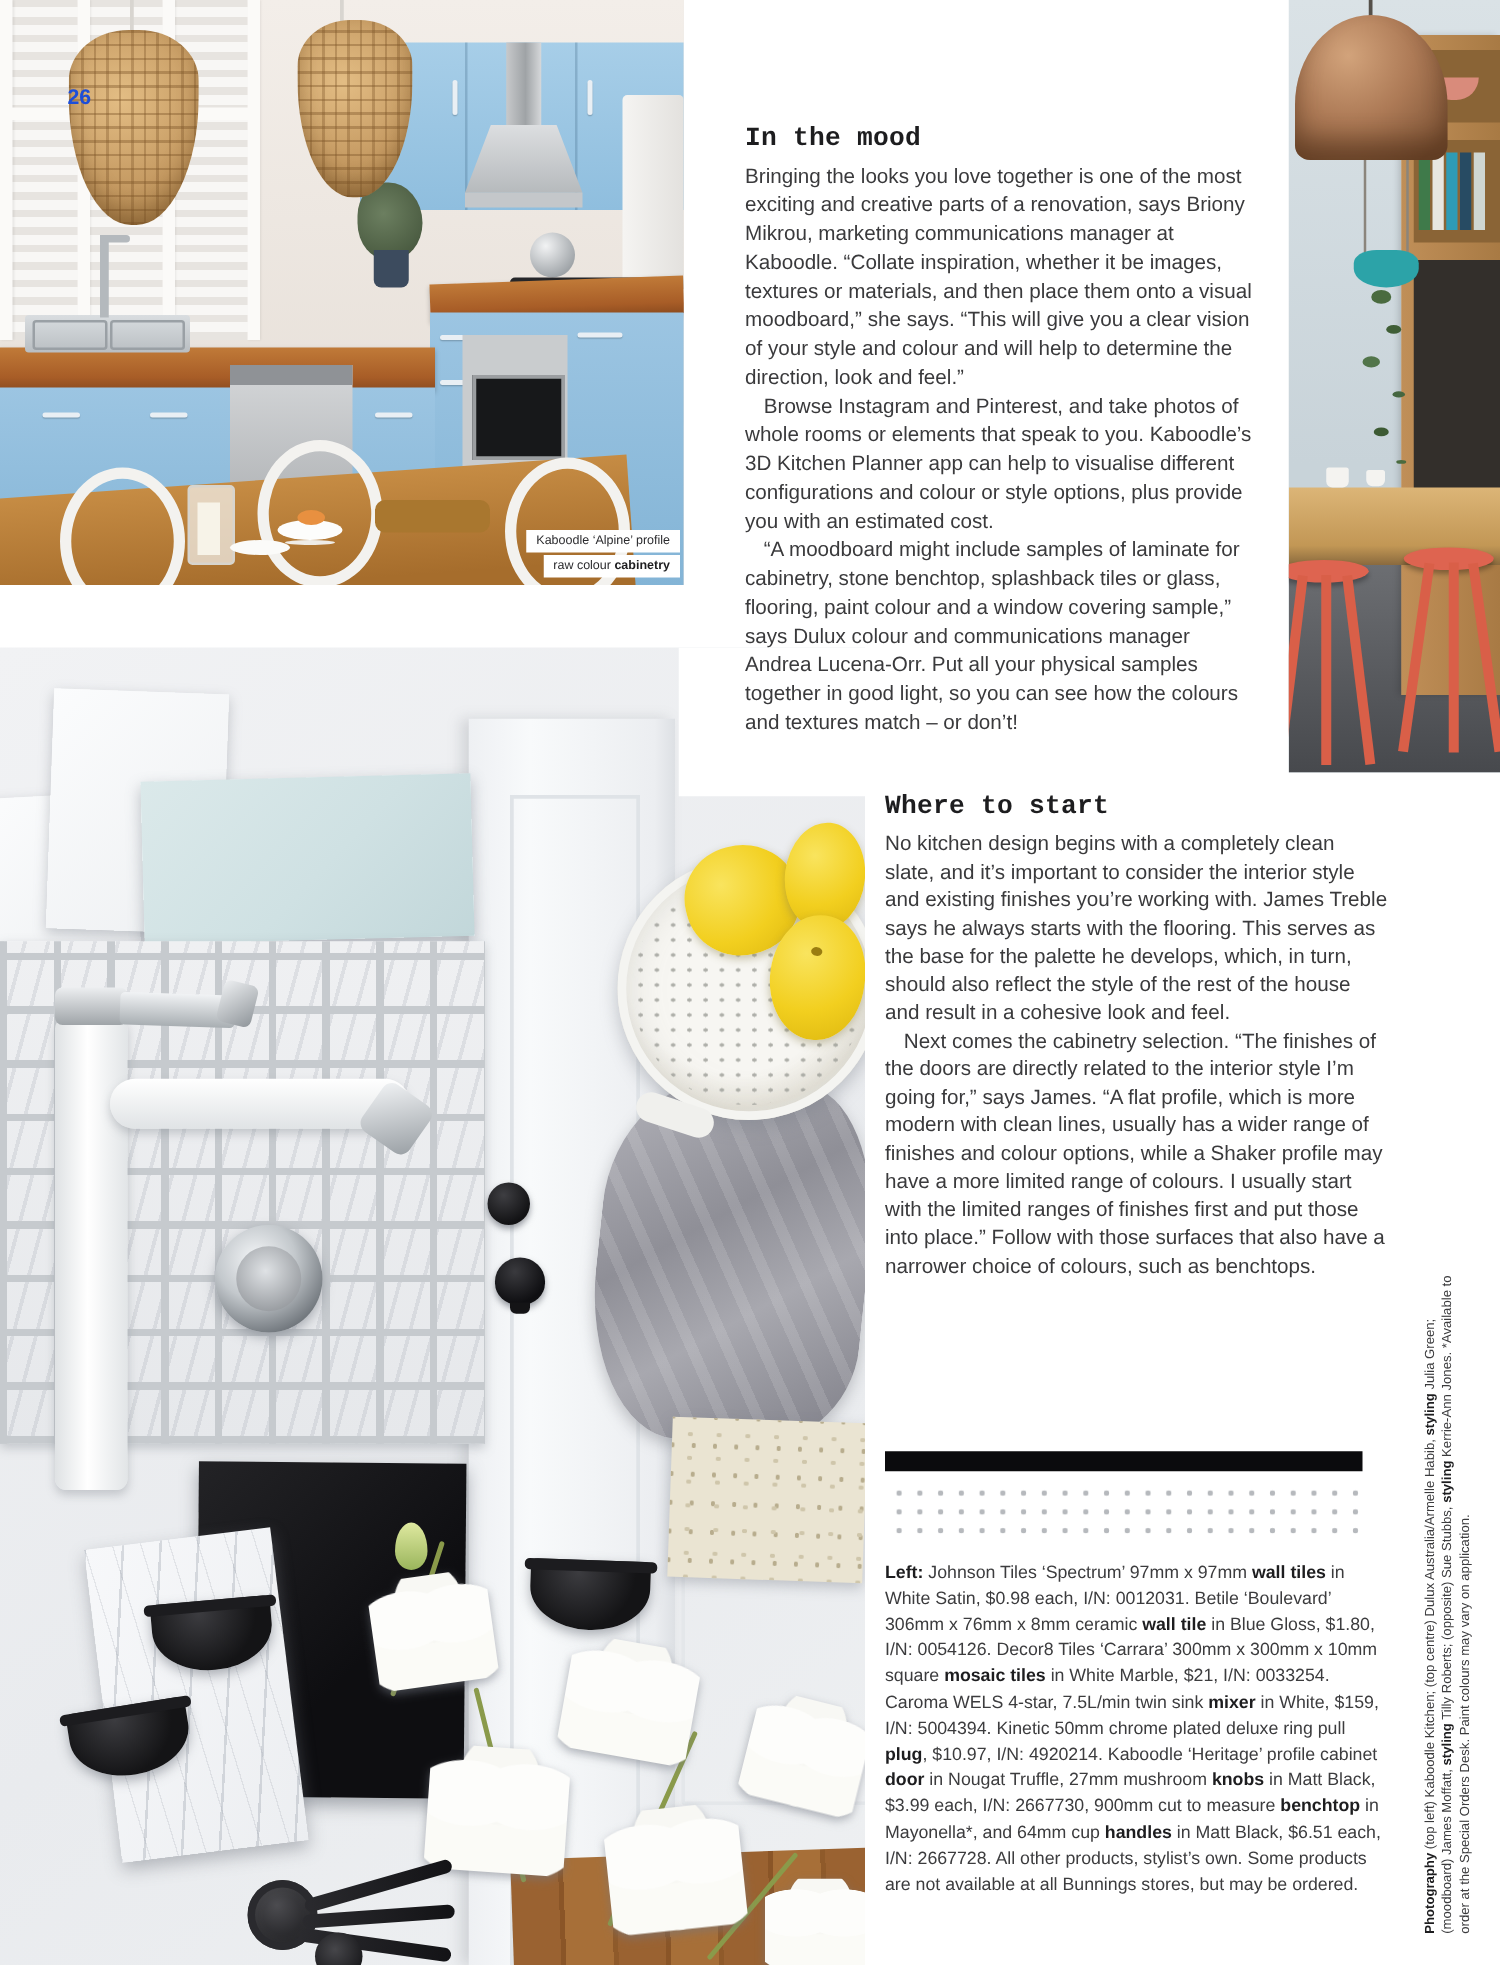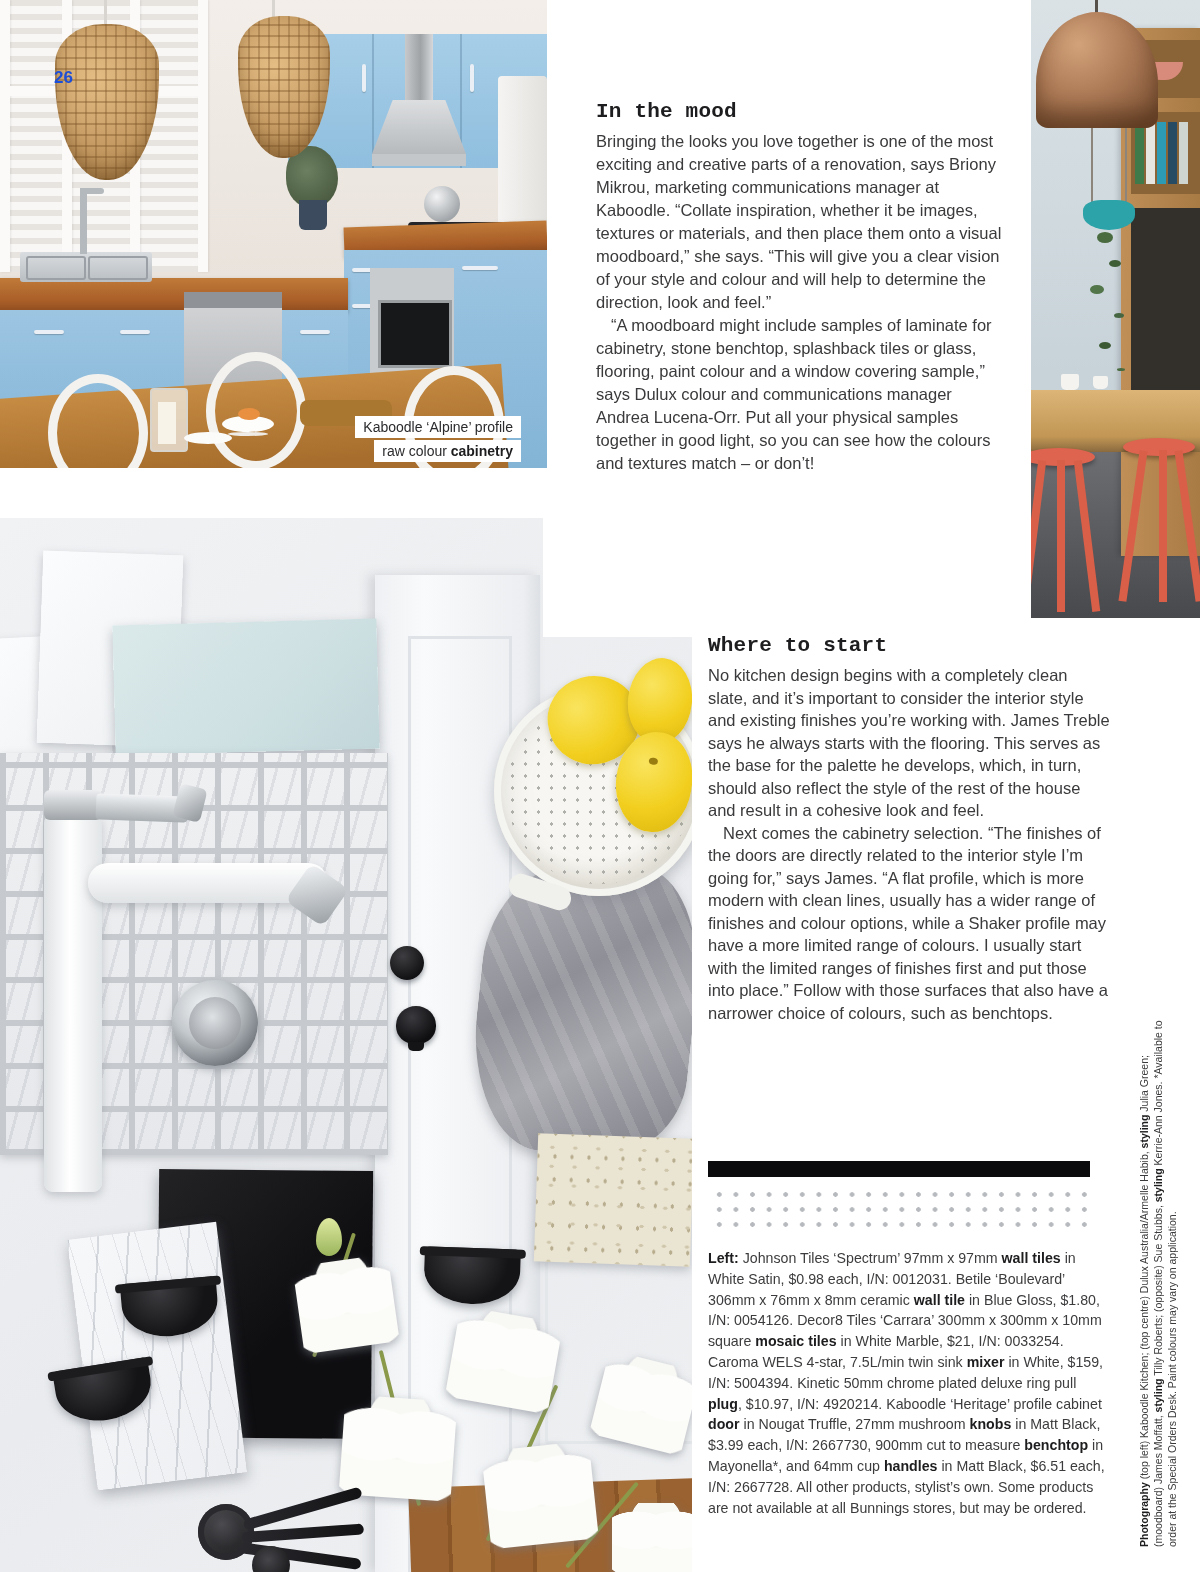--- a/index.html
+++ b/index.html
@@ -78,21 +78,21 @@
   .kp-chair{width:100px;height:118px;border:9px solid #f3f2ef;border-radius:50%;
      box-sizing:border-box;z-index:31;}
   .kp-item{z-index:32;}
   .kp-candle{left:150px;top:388px;width:34px;height:60px;background:rgba(240,238,232,.75);
      border:2px solid #d8d4cc;border-radius:4px;}
   .kp-candle::before{content:"";position:absolute;left:6px;top:12px;width:18px;height:42px;background:#f7f3e8;}
   .kp-stand{left:222px;top:416px;width:52px;height:16px;background:#fdfdfc;border-radius:50%;box-shadow:0 10px 0 -6px #efece7;}
   .kp-papaya{left:238px;top:408px;width:22px;height:12px;background:#e89040;border-radius:50%;}
   .kp-board{left:300px;top:400px;width:92px;height:26px;background:#a9772f;border-radius:8px;}
   .kp-dish{left:184px;top:432px;width:48px;height:12px;background:#fbfbf9;border-radius:50%;}
-  .photo-caption{right:26px;bottom:6px;text-align:right;z-index:33;font-size:14px;line-height:1;}
+  .photo-caption{right:3px;bottom:6px;text-align:right;z-index:33;font-size:10px;line-height:1;}
   .photo-caption .cl{display:inline-block;background:#fff;color:#2b2b2e;padding:4px 8px;margin-top:2px;}
 
   
   #rphoto{left:1031px;top:0;width:169px;height:618px;overflow:hidden;z-index:10;
      background:linear-gradient(180deg,#dae2e6,#c8d3d9 60%);}
   .rp-floor{left:0;top:452px;width:169px;height:166px;background:linear-gradient(180deg,#6c6e72,#47494d);}
   .rp-shelf{left:90px;top:28px;width:79px;height:528px;
      background:linear-gradient(90deg,#c08f58,#a87a44);box-shadow:-3px 0 5px rgba(0,0,0,.15);}
   .rp-cav{left:100px;width:69px;background:#8a6436;}
   .rp-cav3{top:208px;height:190px;background:#332f2b;}
@@ -284,20 +284,21 @@
       <div><span class="cl"><span>Kaboodle ‘Alpine’ profile</span></span></div>
       <div><span class="cl"><span>raw colour </span><span class="b">cabinetry</span></span></div>
     </div>
   </div>
 
   <div class="abs pagenum">26</div>
 
   <div id="col1" class="col">
     <h2>In the mood</h2>
     <p>Bringing the looks you love together is one of the most exciting and creative parts of a renovation, says Briony Mikrou, marketing communications manager at Kaboodle. “Collate inspiration, whether it be images, textures or materials, and then place them onto a visual moodboard,” she says. “This will give you a clear vision of your style and colour and will help to determine the direction, look and feel.”</p>
+    <p class="ind">Browse Instagram and Pinterest, and take photos of whole rooms or elements that speak to you. Kaboodle’s 3D Kitchen Planner app can help to visualise different configurations and colour or style options, plus provide you with an estimated cost.</p>
     <p class="ind">“A moodboard might include samples of laminate for cabinetry, stone benchtop, splashback tiles or glass, flooring, paint colour and a window covering sample,” says Dulux colour and communications manager Andrea Lucena-Orr. Put all your physical samples together in good light, so you can see how the colours and textures match – or don’t!</p>
   </div>
 
   <div id="rphoto" class="abs">
     <div class="abs rp-floor"></div>
     <div class="abs rp-shelf"></div>
     <div class="abs rp-cav" style="top:40px;height:58px"></div>
     <div class="abs rp-bowl"></div>
     <div class="abs rp-cav" style="top:112px;height:82px"></div>
     <div class="abs rp-book" style="left:104px;background:#3f7a4a"></div>

